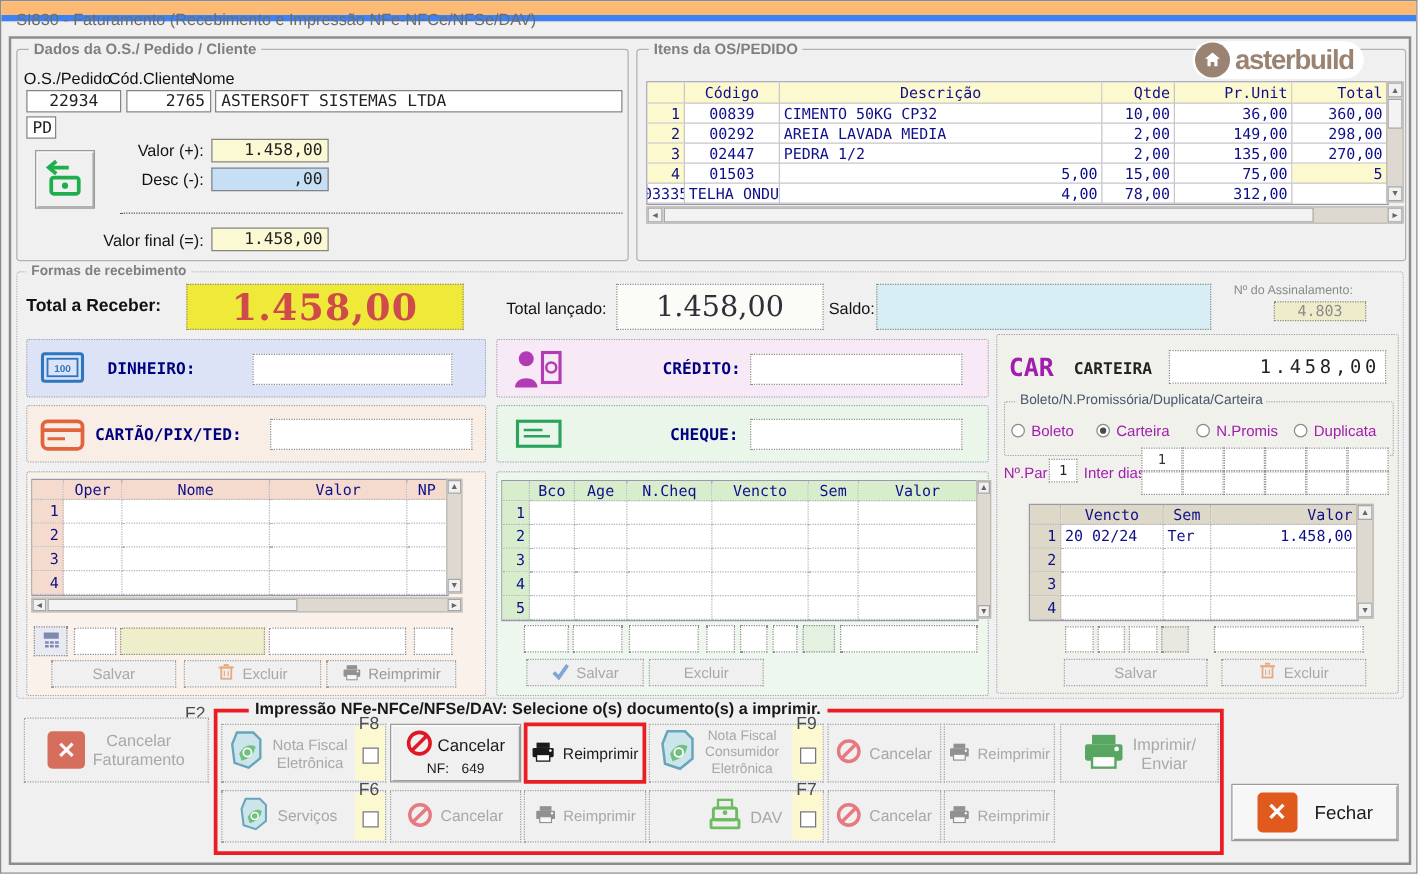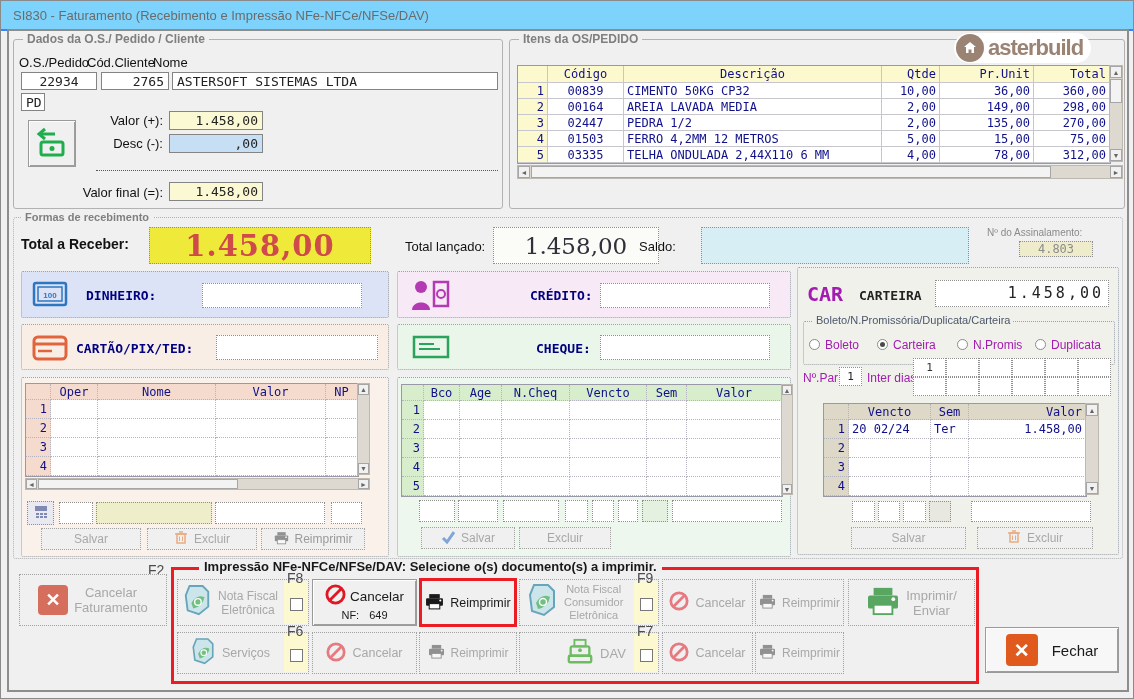--- a/index.html
+++ b/index.html
@@ -1,18 +1,18 @@
 <!DOCTYPE html>
 <html><head>
 <meta charset="utf-8">
 <style>
   html,body{margin:0;padding:0;background:#c8c8c8;font-family:"Liberation Sans",sans-serif}
   .window{position:relative;width:1134px;height:699px;background:#f0f0f0;border:1px solid #8a8a8a;box-sizing:border-box;overflow:hidden}
   .abs{position:absolute;box-sizing:border-box}
-  .titlebar{left:0;top:0;width:100%;height:30px;background:#7dd3fc;border-bottom:2px solid #3b82f6}
+  .titlebar{left:0;top:0;width:100%;height:16px;background:#fdba74;border-bottom:5px solid #3b82f6}
   .title-text{left:12px;top:7px;font-size:13px;color:#6b6b6b;white-space:nowrap}
   .frame{left:6px;top:28px;width:1122px;height:663px;border:2px solid #8d8d8d;pointer-events:none}
   .group{border:1px solid #b2b2b2;border-radius:3px}
   .legend{background:#f0f0f0;padding:0 4px;font:bold 12px/12px "Liberation Sans",sans-serif;color:#7f7f7f;white-space:nowrap}
   .lbl{font:13px/15px "Liberation Sans",sans-serif;color:#111;white-space:nowrap}
   .lblr{text-align:right}
   .field{background:#fff;border:1px solid #848484;font:13px/1 "DejaVu Sans Mono",monospace;color:#222;display:flex;align-items:center;padding:0 4px;overflow:hidden;white-space:nowrap}
   .f-right{justify-content:flex-end}.f-center{justify-content:center}
   .dotted{border:1px dotted #8f8f8f !important}
   .panel{border:1px dotted #9aa2aa;border-radius:2px}
@@ -106,34 +106,33 @@
       <div class="cell th c3">Qtde</div>
       <div class="cell th c4">Pr.Unit</div>
       <div class="cell th c5">Total</div>
       <div class="cell td c0 rn">1</div>
       <div class="cell td c1">00839</div>
       <div class="cell td c2">CIMENTO 50KG CP32</div>
       <div class="cell td c3">10,00</div>
       <div class="cell td c4">36,00</div>
       <div class="cell td c5">360,00</div>
       <div class="cell td c0 rn">2</div>
-      <div class="cell td c1">00164</div>
+      <div class="cell td c1">00292</div>
       <div class="cell td c2">AREIA LAVADA MEDIA</div>
       <div class="cell td c3">2,00</div>
       <div class="cell td c4">149,00</div>
       <div class="cell td c5">298,00</div>
       <div class="cell td c0 rn">3</div>
       <div class="cell td c1">02447</div>
       <div class="cell td c2">PEDRA 1/2</div>
       <div class="cell td c3">2,00</div>
       <div class="cell td c4">135,00</div>
       <div class="cell td c5">270,00</div>
       <div class="cell td c0 rn">4</div>
       <div class="cell td c1">01503</div>
-      <div class="cell td c2">FERRO 4,2MM 12 METROS</div>
       <div class="cell td c3">5,00</div>
       <div class="cell td c4">15,00</div>
       <div class="cell td c5">75,00</div>
       <div class="cell td c0 rn">5</div>
       <div class="cell td c1">03335</div>
       <div class="cell td c2">TELHA ONDULADA 2,44X110 6 MM</div>
       <div class="cell td c3">4,00</div>
       <div class="cell td c4">78,00</div>
       <div class="cell td c5">312,00</div>
     </div>
@@ -152,21 +151,21 @@
   <div class="abs legend" style="left:20px;top:210px;font-size:11px">Formas de recebimento</div>
 
   <div class="abs lbl" style="left:20px;top:236px;font-weight:bold;font-size:14px">Total a Receber:</div>
   <div class="abs btn dotted" style="left:148px;top:226px;width:222px;height:37px;background:#efe93a">
     <span class="bigred">1.458,00</span>
   </div>
   <div class="abs lbl" style="left:404px;top:238px">Total lançado:</div>
   <div class="abs btn dotted" style="left:492px;top:226px;width:166px;height:37px;background:#fbfbf8">
     <span class="bigblk">1.458,00</span>
   </div>
-  <div class="abs lbl" style="left:638px;top:238px">Saldo:</div>
+  <div class="abs lbl" style="left:662px;top:238px">Saldo:</div>
   <div class="abs btn dotted" style="left:700px;top:226px;width:268px;height:37px;background:#d6eef4"></div>
   <div class="abs" style="left:986px;top:226px;font:10px 'Liberation Sans',sans-serif;color:#8a8a8a">Nº do Assinalamento:</div>
   <div class="abs field f-center dotted" style="left:1018px;top:240px;width:74px;height:16px;background:#eeeccb;color:#8c8c8c;font-size:12px">4.803</div>
 
   <div class="abs panel" style="left:20px;top:270px;width:368px;height:47px;background:#dde3f7">
     <span class="abs ic" style="left:10px;top:8px">
       <svg width="36" height="28" viewBox="0 0 36 28">
           <rect x="2" y="3" width="32" height="22" rx="2" fill="none" stroke="#2e77c0" stroke-width="2.5"></rect>
           <rect x="6" y="7" width="24" height="14" fill="none" stroke="#2e77c0" stroke-width="1.5"></rect>
           <text x="18" y="17.5" font-size="8" font-weight="bold" fill="#2e77c0" text-anchor="middle">100</text>

